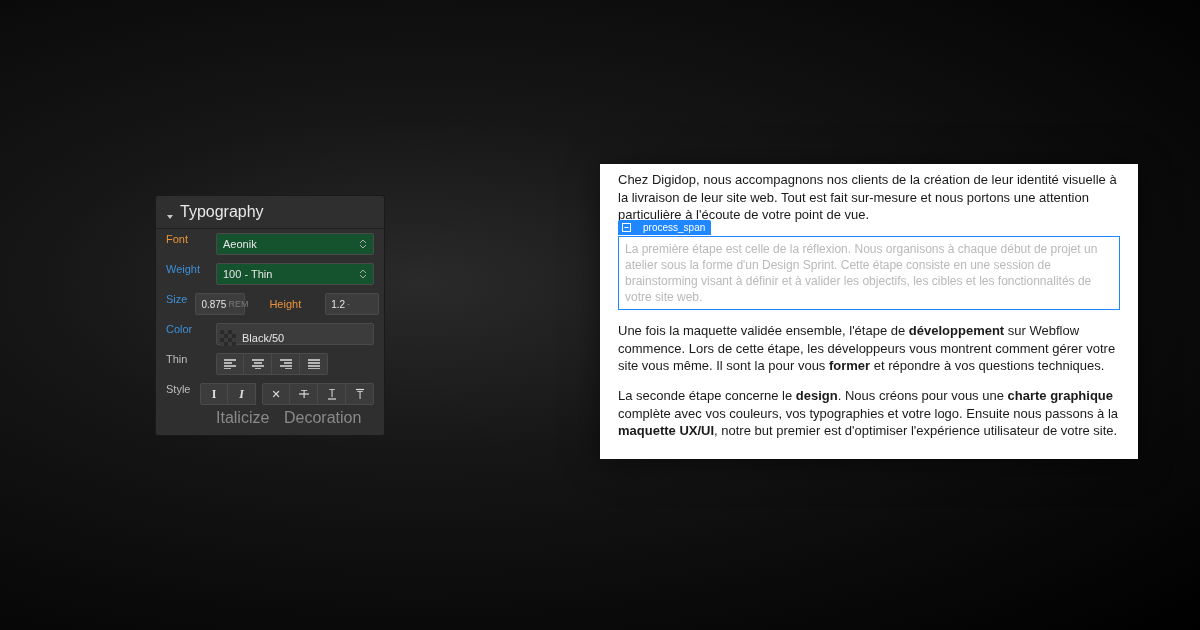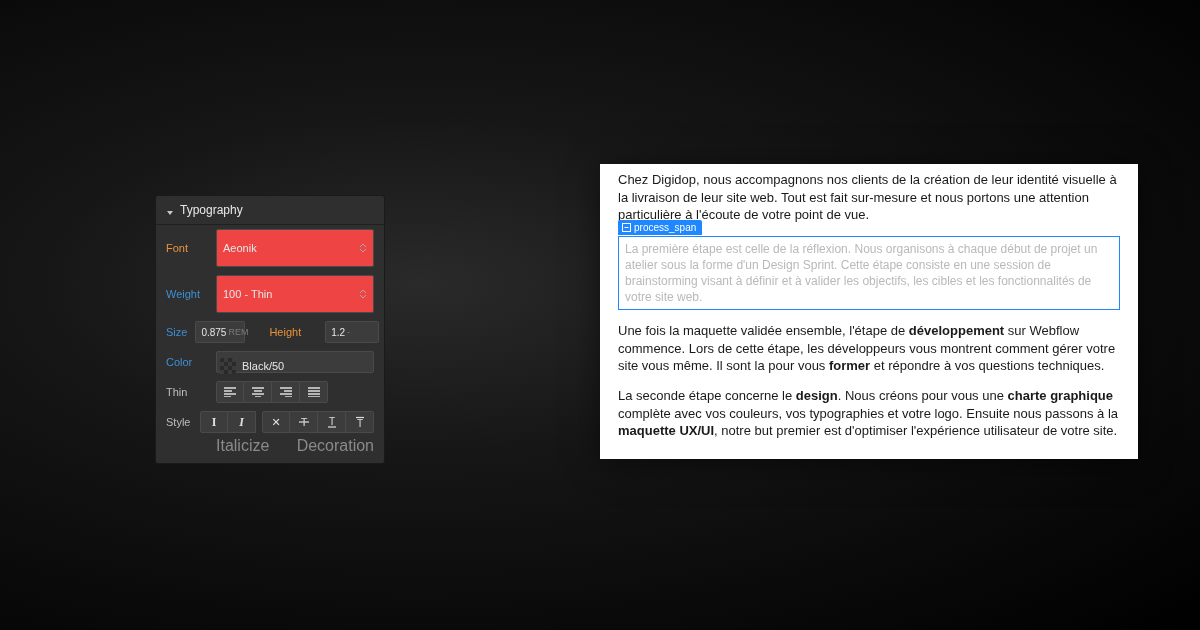--- a/index.html
+++ b/index.html
@@ -24,43 +24,42 @@
     color: #c8c8c8;
     font-size: 11px;
   }
   .panel-header {
     display: flex;
     align-items: flex-end;
     gap: 6px;
     padding: 7px 10px;
     border-bottom: 1px solid #1f1f1f;
     color: #e8e8e8;
-    font-size: 12px;
+    font-size: 16px;
     font-weight: 500;
   }
   .panel-header svg { flex-shrink: 0; }
 
   .row {
     display: flex;
-    align-items: center;
     padding: 4px 10px;
     gap: 8px;
   }
   .row .label {
     width: 42px;
     font-size: 11px;
   }
   .label.orange { color: #e9943a; }
   .label.blue   { color: #3d8fd6; }
   .label.grey   { color: #bdbdbd; }
 
   .select {
     flex: 1;
-    height: 38px;
-    background: #ef4444;
+    height: 22px;
+    background: #14532d;
     border: 1px solid #4a4a4a;
     border-radius: 2px;
     display: flex;
     align-items: center;
     justify-content: space-between;
     padding: 0 6px;
     color: #e6e6e6;
     font-size: 11px;
     cursor: pointer;
   }
@@ -159,21 +158,21 @@
   }
 
   .sublabels {
     display: flex;
     padding: 0 10px 8px 60px;
     gap: 4px;
     color: #8a8a8a;
     font-size: 16px;
   }
   .sublabels .sl1 { width: 64px; text-align: left; }
-  .sublabels .sl2 { flex: 1; text-align: right; }
+  .sublabels .sl2 { flex: 1; text-align: left; }
 
   
   .preview {
     position: absolute;
     left: 600px;
     top: 152px;
     width: 538px;
     background: #ffffff;
     color: #1a1a1a;
     padding: 7px 18px;
@@ -192,21 +191,21 @@
   .sel-tag {
     position: absolute;
     top: -16px;
     left: 0;
     background: #1f87ff;
     color: #fff;
     font-size: 10px;
     padding: 1px 6px 1px 4px;
     display: flex;
     align-items: center;
-    gap: 3px;
+    gap: 12px;
     border-radius: 2px 2px 0 0;
   }
   .sel-box {
     border: 1px solid #1f87ff;
     padding: 4px 6px;
     color: #b9b9b9;
     font-size: 12px;
     line-height: 1.35;
   }
 </style>

